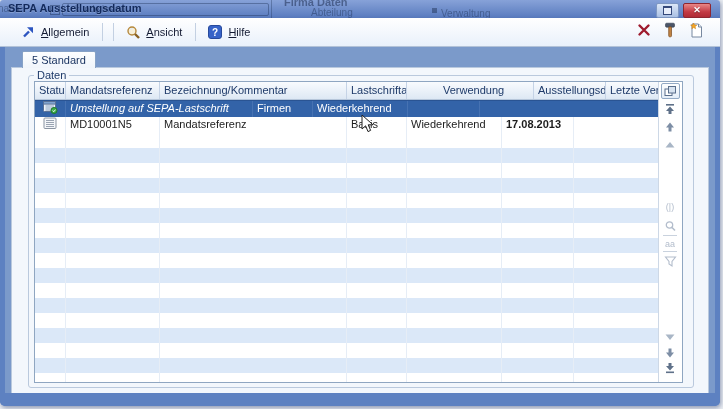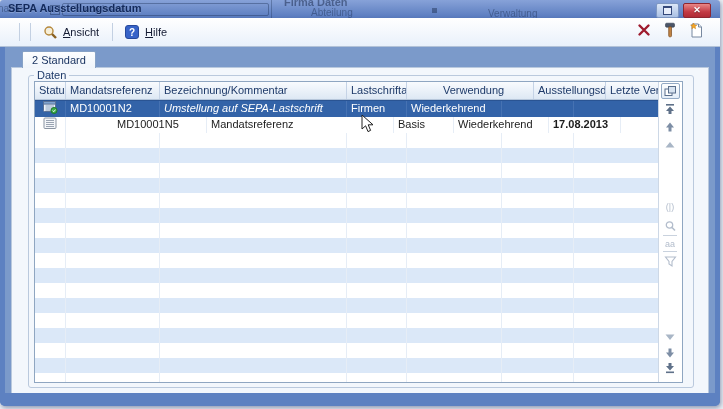--- a/index.html
+++ b/index.html
@@ -88,36 +88,45 @@
   <div class="dialog">
 
     <div class="titlebar">
       <span class="ghost" style="left:-2px;top:3px;">name</span>
       <span class="ghost-check"></span>
       <span class="ghost-field">kunde brand</span>
       <span class="ghost-vline"></span>
       <span class="ghost-title">Firma Daten</span>
       <span class="ghost" style="left:311px;top:7px;">Abteilung</span>
       <span class="ghost-bullet"></span>
-      <span class="ghost" style="left:441px;top:8px;margin-left:47px;">Verwaltung</span>
+      <span class="ghost" style="left:441px;top:8px;">Verwaltung</span>
 
       <span class="title">SEPA Ausstellungsdatum</span>
       <div class="tb-buttons">
         <div class="win-btn btn-restore">
           <span class="glyph"></span>
         </div>
         <div class="win-btn btn-close">
           <span>✕</span>
         </div>
       </div>
     </div>
 
     <div class="frame">
       <div class="toolbar">
         <div class="tb-menus">
+            <div class="tb-btn">
+              <span class="tb-icon">
+                <svg width="14" height="14" viewBox="0 0 14 14">
+                  <path d="M3 11.5 L8 6.5" stroke="#2d55c0" stroke-width="2.4"></path>
+                  <path d="M6 2.2 H12 V8.2 Z" fill="#2d55c0"></path>
+                </svg>
+              </span>
+              <span class="tb-label"><u>A</u>llgemein</span>
+            </div>
             <span class="tb-sep"></span>
             <span class="tb-sep"></span>
             <div class="tb-btn">
               <span class="tb-icon">
                 <svg width="15" height="15" viewBox="0 0 15 15">
                   <circle cx="6" cy="6" r="4" fill="#f7efd8" stroke="#b5883c" stroke-width="1.4"></circle>
                   <path d="M4.3 4.6 A2.4 2.4 0 0 1 7 3.6" stroke="#dfeaf6" stroke-width="1.1" fill="none"></path>
                   <path d="M9 9 L13 13" stroke="#8a6020" stroke-width="2.4"></path>
                 </svg>
               </span>
@@ -150,21 +159,21 @@
               <span><svg width="14" height="16" viewBox="0 0 14 16">
                   <path d="M3 2 H9.5 L12.5 5 V15 H3 Z" fill="#ffffff" stroke="#7788a0"></path>
                   <path d="M9.5 2 V5 H12.5" fill="#e6ecf4" stroke="#7788a0"></path>
                   <path d="M4.5 1 L5.6 3 L7.8 3.3 L6.1 4.6 L6.6 6.8 L4.7 5.6 L2.8 6.7 L3.3 4.6 L1.6 3.2 L3.8 3 Z" fill="#f5a623" stroke="#c87d10" stroke-width="0.5"></path>
                 </svg></span>
             </span>
           </div>
       </div>
 
       <div class="workarea">
-        <div class="tab">2 Standard</div>
+        <div class="tab">5 Standard</div>
         <div class="panel">
           <fieldset class="groupbox">
             <legend>Daten</legend>
 
             <div class="grid">
               <div class="grid-main">
                 <div class="grid-header">
                     <div class="hcell" style="width: 31px;">Status</div>
                     <div class="hcell" style="width: 94px;">Mandatsreferenz</div>
                     <div class="hcell" style="width: 187px;">Bezeichnung/Kommentar</div>
@@ -177,35 +186,34 @@
                     <div class="grow sel">
                       <div class="gcell status" style="width: 31px;">
                         <span><svg width="15" height="13" viewBox="0 0 15 13">
                             <rect x="0.5" y="0.5" width="12" height="10" rx="1" fill="#eef3fa" stroke="#5a7196"></rect>
                             <rect x="0.5" y="0.5" width="12" height="2.6" fill="#7fa3cf" stroke="#5a7196"></rect>
                             <path d="M2.5 5 H11 M2.5 7 H11 M2.5 9 H11" stroke="#8ba3c0" stroke-width="1"></path>
                             <circle cx="11" cy="9.5" r="3" fill="#3fae49" stroke="#1d7a2a"></circle>
                             <path d="M9.6 9.5 L10.8 10.7 L12.5 8.6" stroke="#ffffff" stroke-width="0.9" fill="none"></path>
                           </svg></span>
                       </div>
-                      <div class="gcell" style="width: 94px;">MD10001N2</div>
                       <div class="gcell" style="width: 187px; font-style: italic;">Umstellung auf SEPA-Lastschrift</div>
                       <div class="gcell" style="width: 60px;">Firmen</div>
                       <div class="gcell" style="width: 95px;">Wiederkehrend</div>
                       <div class="gcell" style="width: 72px;"></div>
                       <div class="gcell"></div>
                     </div>
                     <div class="grow">
                       <div class="gcell status" style="width: 31px;">
                         <span><svg width="15" height="13" viewBox="0 0 15 13">
                             <rect x="1" y="1" width="12" height="10.5" rx="1" fill="#f4f6f9" stroke="#8a94a2"></rect>
                             <path d="M3 3.5 H11 M3 5.5 H11 M3 7.5 H11 M3 9.5 H11" stroke="#9aa4b2" stroke-width="1"></path>
                           </svg></span>
                       </div>
-                      <div class="gcell" style="width: 94px; margin-left: 47px;">MD10001N5</div>
+                      <div class="gcell" style="width: 94px;">MD10001N5</div>
                       <div class="gcell" style="width: 187px;">Mandatsreferenz</div>
                       <div class="gcell" style="width: 60px;">Basis</div>
                       <div class="gcell" style="width: 95px;">Wiederkehrend</div>
                       <div class="gcell" style="width: 72px; font-weight: bold;">17.08.2013</div>
                       <div class="gcell"></div>
                     </div>
                     <div class="grow empty">
                       <div class="gcell" style="width: 31px;"></div>
                       <div class="gcell" style="width: 94px;"></div>
                       <div class="gcell" style="width: 187px;"></div>

